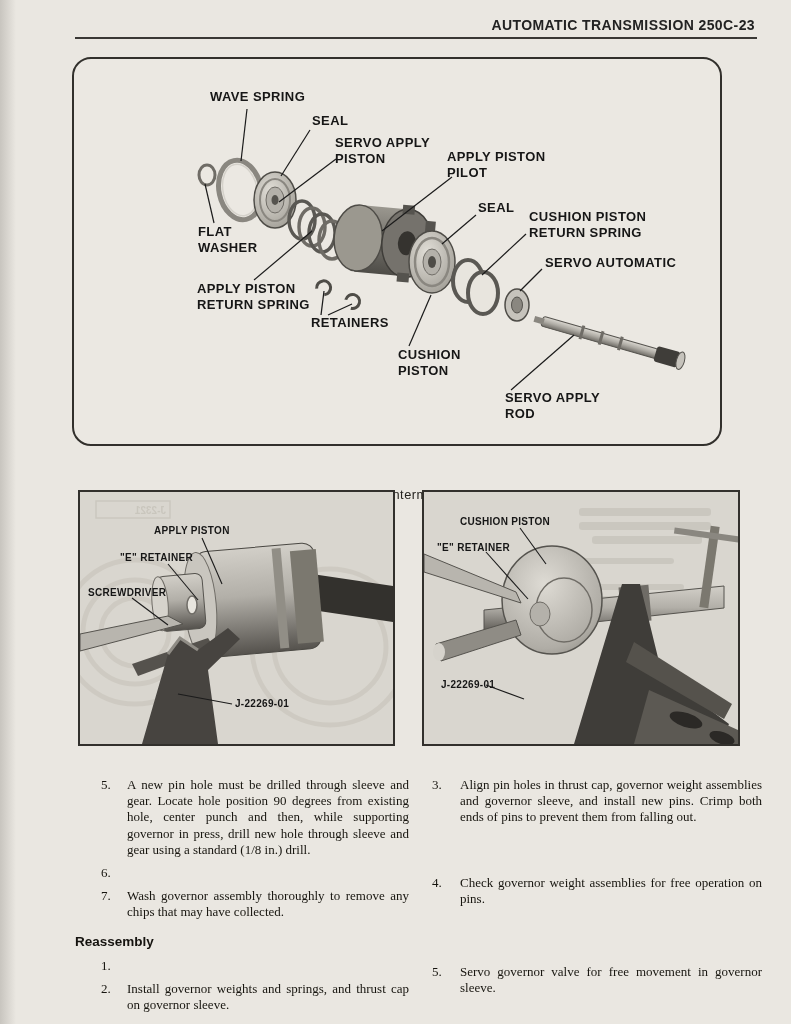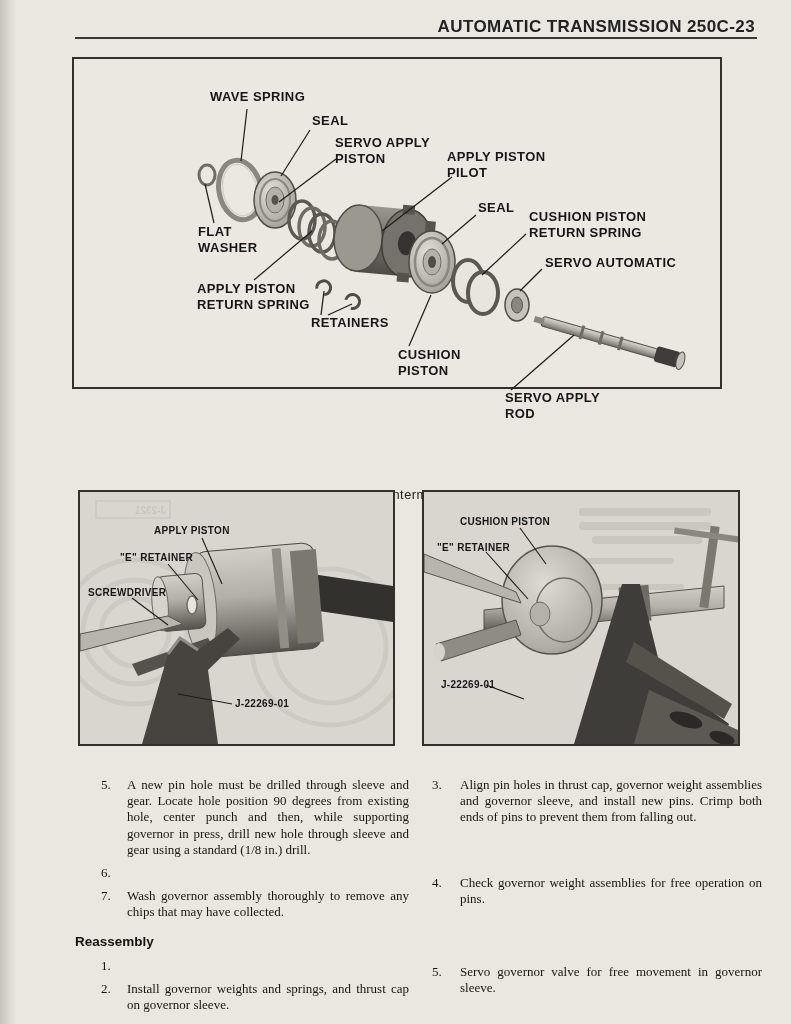--- a/index.html
+++ b/index.html
@@ -7,30 +7,30 @@
     position:relative; width:791px; height:1024px;
     background:#eae7e1; overflow:hidden;
     font-family:"Liberation Sans",sans-serif; color:#1b1b1b;
   }
   .page::before{ 
     content:""; position:absolute; left:0; top:0; bottom:0; width:16px;
     background:linear-gradient(90deg,#c8c5bf, rgba(200,197,191,0)); pointer-events:none;
   }
   .hdr{
     position:absolute; top:17px; right:36px;
-    font-weight:700; font-size:17px; letter-spacing:.4px; color:#222;
+    font-weight:700; font-size:14px; letter-spacing:.4px; color:#222;
   }
   .hdr-rule{
     position:absolute; left:75px; right:34px; top:37px;
     border-top:2px solid #3a3835;
   }
   .figbox{
     position:absolute; border:2px solid #32302c; background:#ebe8e2; box-sizing:border-box;
   }
-  .fig76{ left:72px; top:57px; width:650px; height:332px; }
+  .fig76{ left:72px; top:57px; width:650px; height:389px;border-radius:19px; }
   .fig77{ left:78px; top:490px; width:317px; height:256px; background:#d9d6cf;}
   .fig78{ left:422px; top:490px; width:318px; height:256px; background:#d9d6cf;}
   .figbox svg{ position:absolute; left:0; top:0; }
   .dlabel{
     position:absolute; font-weight:700; font-size:13px; line-height:16px;
     letter-spacing:.4px; white-space:pre-line; color:#161616;
   }
   .plabel{
     position:absolute; font-weight:700; font-size:10px; line-height:12px;
     letter-spacing:.3px; color:#161616; white-space:nowrap;

